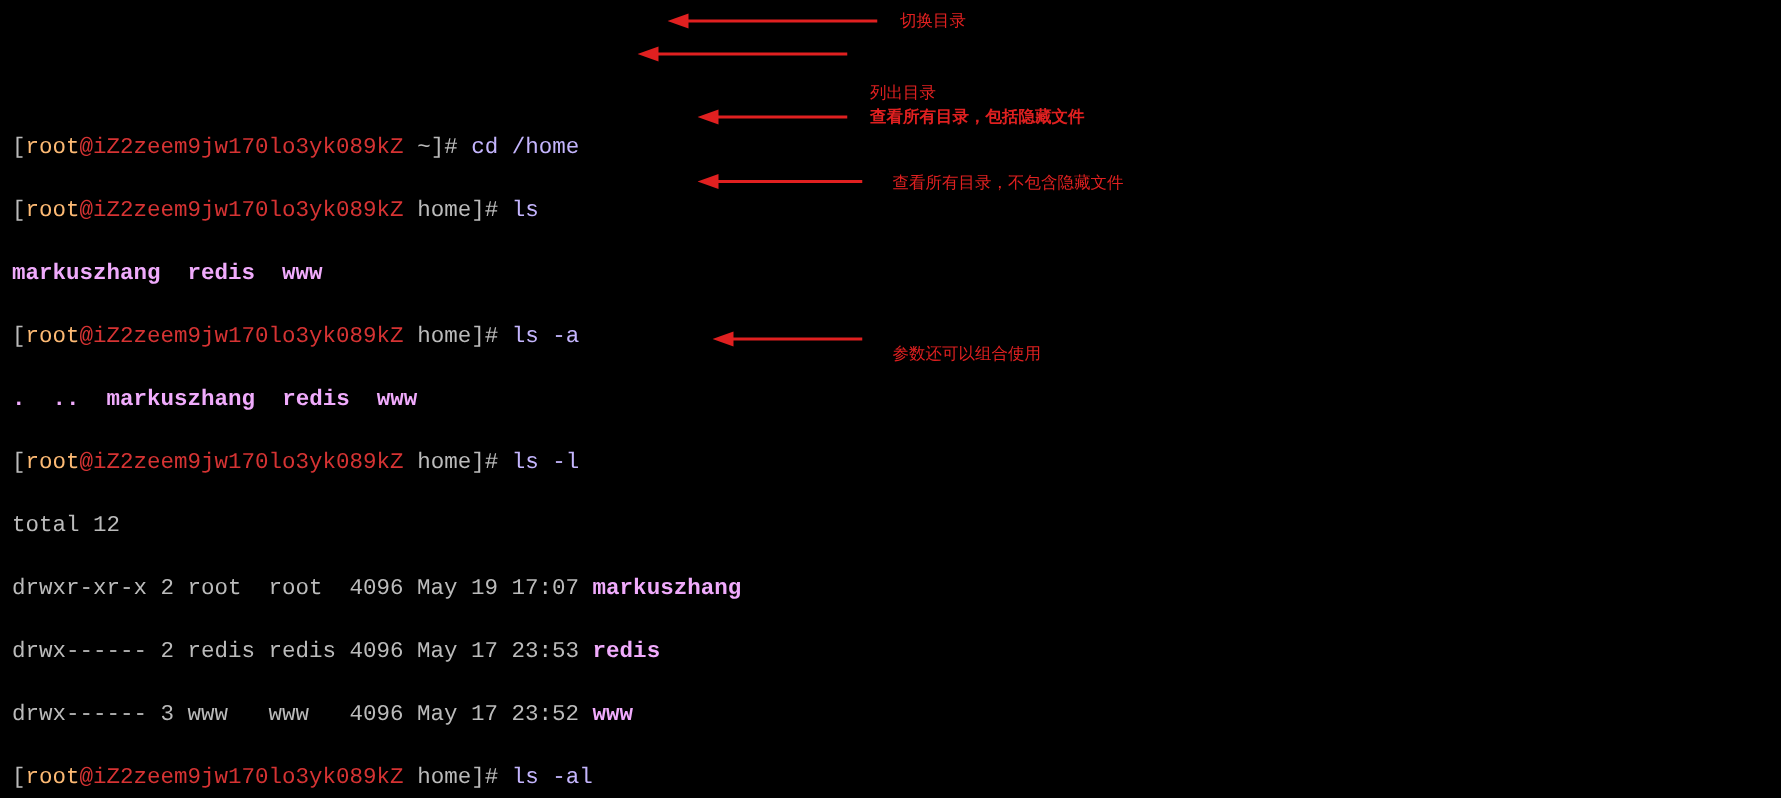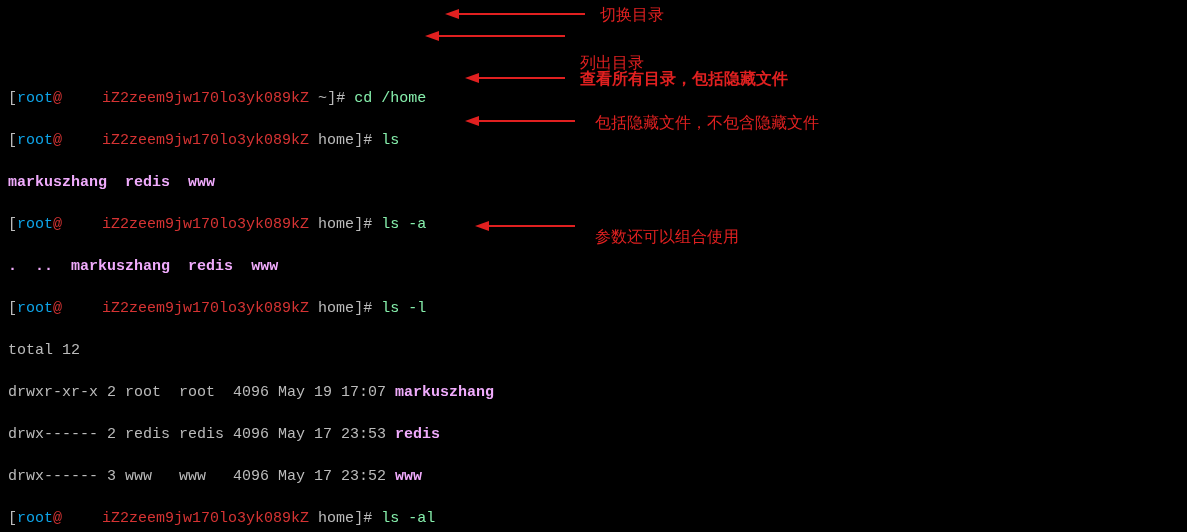--- a/index.html
+++ b/index.html
@@ -9,32 +9,32 @@
       font-family: 'Courier New', Consolas, monospace;
       font-size: 15px;
       line-height: 21px;
       padding: 4px 8px;
       width: 1187px;
       position: relative;
       white-space: pre;
     }
     .line { display: block; position: relative; }
     .bracket { color: #bbb; }
-    .user { color: #0ea5e9; }
+    .user { color: #fdba74; }
     .at { color: #d63333; }
-    .host { color: #d63333; padding-left: 40px; }
+    .host { color: #d63333; }
     .path { color: #bbb; }
-    .cmd { color: #86efac; text-align: center; }
+    .cmd { color: #c4b5fd; text-align: center; }
     .dir { color: #f0abfc; font-weight: bold; }
     .txt { color: #bbb; }
     .annotation {
       position: absolute;
       color: #e02020;
       font-family: "Microsoft YaHei", sans-serif;
-      font-size: 16px;
+      font-size: 11px;
       font-weight: normal;
       white-space: nowrap;
     }
     .arrow {
       position: absolute;
       pointer-events: none;
     }
     .arrow-line {
       stroke: #e02020;
       stroke-width: 2;
@@ -89,21 +89,21 @@
 <svg class="arrow" style="left:465px; top:70px; width:100px; height:16px;">
   <line class="arrow-line" x1="100" y1="8" x2="12" y2="8"></line>
   <polygon class="arrow-head" points="0,8 14,3 14,13"></polygon>
 </svg>
 <span class="annotation" style="left:580px; top:68px;font-weight:bold;">查看所有目录，包括隐藏文件</span>
 
 <svg class="arrow" style="left:465px; top:113px; width:110px; height:16px;">
   <line class="arrow-line" x1="110" y1="8" x2="12" y2="8"></line>
   <polygon class="arrow-head" points="0,8 14,3 14,13"></polygon>
 </svg>
-<span class="annotation" style="left:595px; top:112px;">包括隐藏文件，不包含隐藏文件</span>
+<span class="annotation" style="left:595px; top:112px;">查看所有目录，不包含隐藏文件</span>
 
 <svg class="arrow" style="left:475px; top:218px; width:100px; height:16px;">
   <line class="arrow-line" x1="100" y1="8" x2="12" y2="8"></line>
   <polygon class="arrow-head" points="0,8 14,3 14,13"></polygon>
 </svg>
 <span class="annotation" style="left:595px; top:226px;">参数还可以组合使用</span>
 
 
 
 

